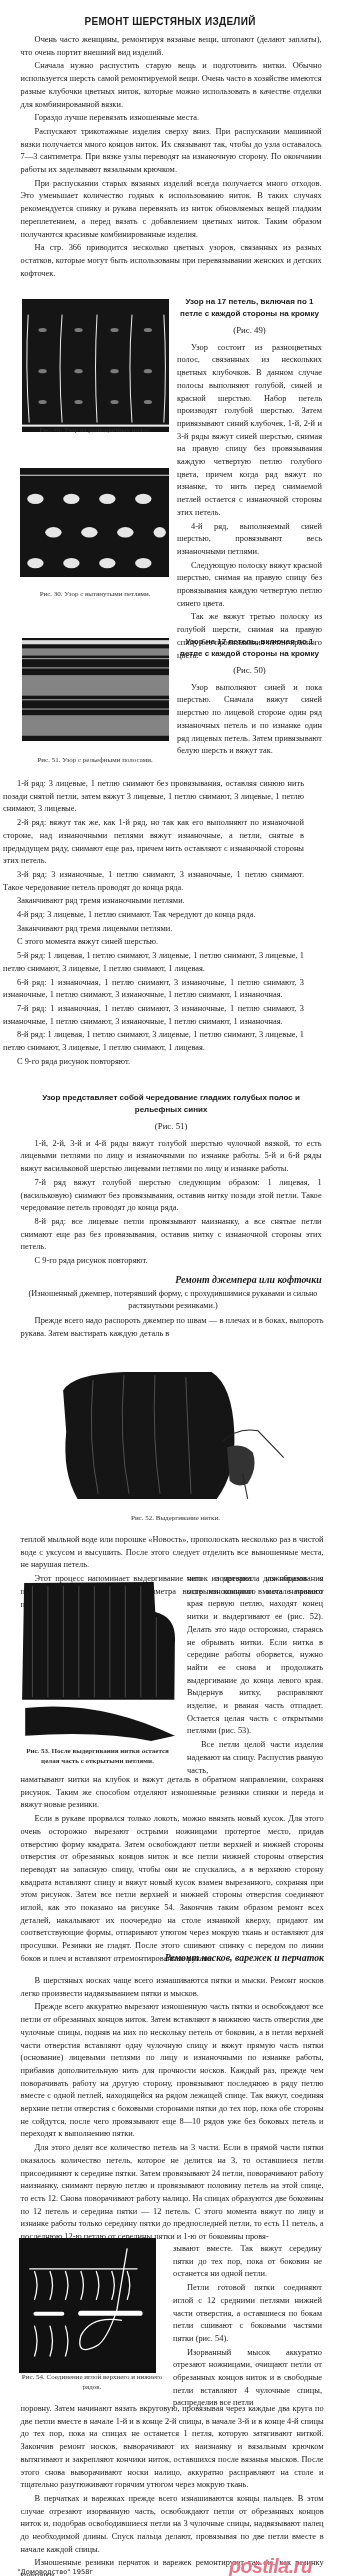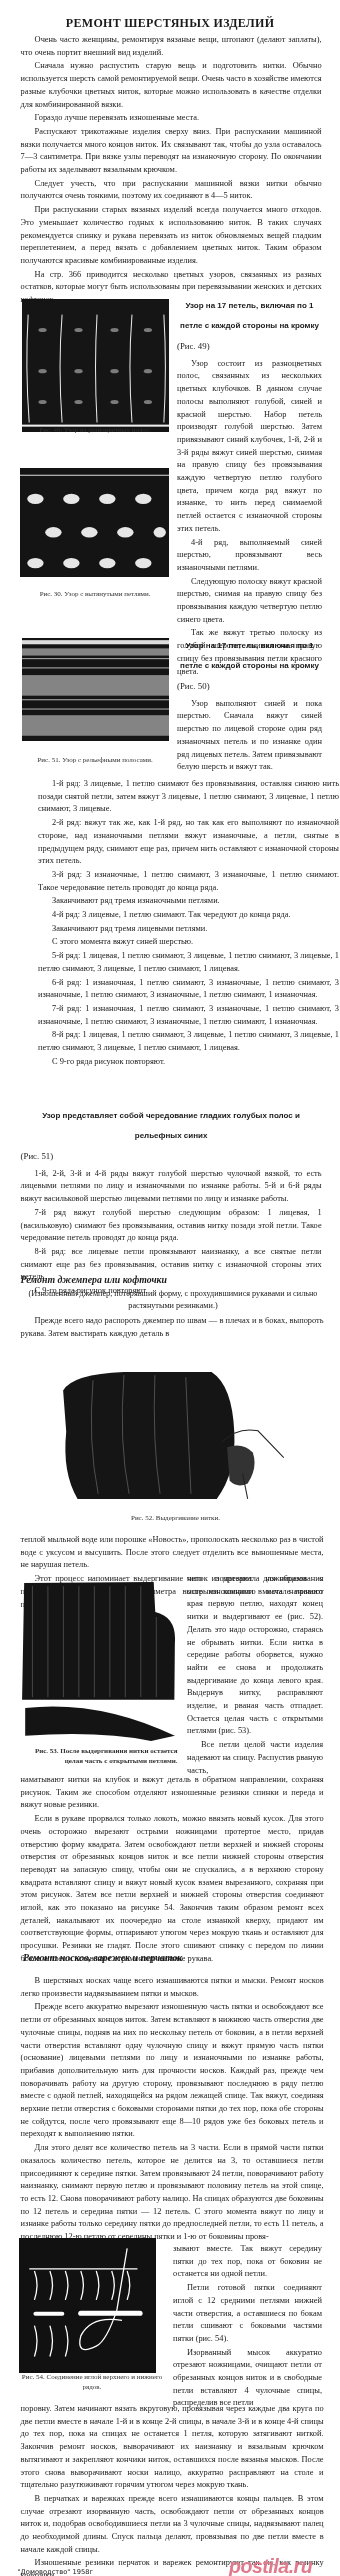--- a/index.html
+++ b/index.html
@@ -1,42 +1,41 @@
 <!DOCTYPE html>
 <html style="font-size:8.2px"><head>
 <meta charset="utf-8">
 <style>
   html, body { margin:0; padding:0; background:#ffffff; }
   body { width:340px; height:2587px; position:relative; overflow:hidden;
          font-family:"Liberation Serif","DejaVu Serif",serif; color:#1a1a1a; }
   .abs { position:absolute; }
-  .title { font-family:Liberation Serif, serif; font-weight:bold; font-size:12px; letter-spacing:0.3px; text-align:center; }
+  .title { font-family:Liberation Sans, sans-serif; font-weight:bold; font-size:10px; letter-spacing:0.3px; text-align:center; }
   .p { font-size:8.4px; line-height:12.7px; text-align:justify; margin:0 0 1px 0; text-indent:14px; }
   .p.noind { text-indent:0; }
   .col { position:absolute; }
-  .head { font-family:"Liberation Sans","DejaVu Sans",sans-serif; font-weight:bold; font-size:8px; line-height:20px; text-align:center; }
-  .figref { font-size:8.8px; text-align:left; line-height:12.4px; }
+  .head { font-family:"Liberation Sans","DejaVu Sans",sans-serif; font-weight:bold; font-size:8px; line-height:12px; text-align:center; }
+  .figref { font-size:8.8px; text-align:center; line-height:12.4px; }
   .cap { font-size:7px; line-height:9.8px; text-align:center; color:#333; }
-  .section-ital { font-family:"Liberation Serif",serif; font-style:italic; font-weight:bold; font-size:9.8px; text-align:left; }
+  .section-ital { font-family:"Liberation Serif",serif; font-style:italic; font-weight:bold; font-size:9.8px; text-align:right; }
   .fig { position:absolute; background:#111; overflow:hidden; }
   .fig svg { width:100%; height:100%; display:block; }
   .wm { font-family:"Liberation Sans",sans-serif; font-weight:bold; font-style:italic; font-size:19.6px; color:#e07a8c; letter-spacing:-0.5px; }
   .src { font-family:"DejaVu Sans",sans-serif; font-size:6.7px; color:#222; }
 </style>
 </head>
 <body>
 
 <div class="abs title" style="left:20.6px;top:15.5px;width:299px;">РЕМОНТ ШЕРСТЯНЫХ ИЗДЕЛИЙ</div>
 
 <div class="col" style="left:20.6px;top:34px;width:301px;">
   <p class="p">Очень часто женщины, ремонтируя вязаные вещи, штопают (делают заплаты), что очень портит внешний вид изделий.</p>
   <p class="p">Сначала нужно распустить старую вещь и подготовить нитки. Обычно используется шерсть самой ремонтируемой вещи. Очень часто в хозяйстве имеются разные клубочки цветных ниток, которые можно использовать в качестве отделки для комбинированной вязки.</p>
   <p class="p">Гораздо лучше перевязать изношенные места.</p>
   <p class="p">Распускают трикотажные изделия сверху вниз. При распускании машинной вязки получается много концов ниток. Их связывают так, чтобы до узла оставалось 7—3 сантиметра. При вязке узлы переводят на изнаночную сторону. По окончании работы их заделывают вязальным крючком.</p>
-  <p class="p">Следует учесть, что при распускании машинной вязки нитки обычно получаются очень тонкими, поэтому их соединяют в 4—5 ниток.</p>
   <p class="p">При распускании старых вязаных изделий всегда получается много отходов. Это уменьшает количество годных к использованию ниток. В таких случаях рекомендуется спинку и рукава перевязать из ниток обновляемых вещей гладким переплетением, а перед вязать с добавлением цветных ниток. Таким образом получаются красивые комбинированные изделия.</p>
   <p class="p">На стр. 366 приводится несколько цветных узоров, связанных из разных остатков, которые могут быть использованы при перевязывании женских и детских кофточек.</p>
 </div>
 
 <div class="fig" style="left:21.6px;top:299px;width:147px;height:133px;">
   <svg viewBox="0 0 286 258">
     <rect width="286" height="258" fill="#151515"></rect>
     <g stroke="#e8e8e8" stroke-width="2" fill="none">
       <path d="M12 30 Q6 130 14 240"></path>
         <path d="M78 30 Q70 130 78 240"></path>
@@ -114,36 +113,36 @@
   </svg>
 </div>
 <div class="abs cap" style="left:21.6px;top:756px;width:147px;">Рис. 51. Узор с рельефными полосами.</div>
 
 <div class="col" style="left:177px;top:636px;width:145px;">
   <div class="head">Узор на 17 петель, включая по 1 петле с каждой стороны на кромку</div>
   <div class="figref" style="margin:4.1px 0 5.2px;">(Рис. 50)</div>
   <p class="p">Узор выполняют синей и пока шерстью. Сначала вяжут синей шерстью по лицевой стороне один ряд изнаночных петель и по изнанке один ряд лицевых петель. Затем привязывают белую шерсть и вяжут так.</p>
 </div>
 
-<div class="col" style="left:38px;top:778px;width:301px;">
+<div class="col" style="left:3px;top:778px;width:301px;">
   <p class="p">1-й ряд: 3 лицевые, 1 петлю снимают без провязывания, оставляя синюю нить позади снятой петли, затем вяжут 3 лицевые, 1 петлю снимают, 3 лицевые, 1 петлю снимают, 3 лицевые.</p>
   <p class="p">2-й ряд: вяжут так же, как 1-й ряд, но так как его выполняют по изнаночной стороне, над изнаночными петлями вяжут изнаночные, а петли, снятые в предыдущем ряду, снимают еще раз, причем нить оставляют с изнаночной стороны этих петель.</p>
   <p class="p">3-й ряд: 3 изнаночные, 1 петлю снимают, 3 изнаночные, 1 петлю снимают. Такое чередование петель проводят до конца ряда.</p>
   <p class="p">Заканчивают ряд тремя изнаночными петлями.</p>
   <p class="p">4-й ряд: 3 лицевые, 1 петлю снимают. Так чередуют до конца ряда.</p>
   <p class="p">Заканчивают ряд тремя лицевыми петлями.</p>
   <p class="p">С этого момента вяжут синей шерстью.</p>
   <p class="p">5-й ряд: 1 лицевая, 1 петлю снимают, 3 лицевые, 1 петлю снимают, 3 лицевые, 1 петлю снимают, 3 лицевые, 1 петлю снимают, 1 лицевая.</p>
   <p class="p">6-й ряд: 1 изнаночная, 1 петлю снимают, 3 изнаночные, 1 петлю снимают, 3 изнаночные, 1 петлю снимают, 3 изнаночные, 1 петлю снимают, 1 изнаночная.</p>
   <p class="p">7-й ряд: 1 изнаночная, 1 петлю снимают, 3 изнаночные, 1 петлю снимают, 3 изнаночные, 1 петлю снимают, 3 изнаночные, 1 петлю снимают, 1 изнаночная.</p>
   <p class="p">8-й ряд: 1 лицевая, 1 петлю снимают, 3 лицевые, 1 петлю снимают, 3 лицевые, 1 петлю снимают, 3 лицевые, 1 петлю снимают, 1 лицевая.</p>
   <p class="p">С 9-го ряда рисунок повторяют.</p>
 </div>
 
-<div class="col" style="left:20.6px;top:1092px;width:301px;margin-top:14px;">
+<div class="col" style="left:20.6px;top:1092px;width:301px;">
   <div class="head" style="padding:0 5.2px;">Узор представляет собой чередование гладких голубых полос и рельефных синих</div>
   <div class="figref" style="margin:4.1px 0 5.2px;">(Рис. 51)</div>
   <p class="p">1-й, 2-й, 3-й и 4-й ряды вяжут голубой шерстью чулочной вязкой, то есть лицевыми петлями по лицу и изнаночными по изнанке работы. 5-й и 6-й ряды вяжут васильковой шерстью лицевыми петлями по лицу и изнанке работы.</p>
   <p class="p">7-й ряд вяжут голубой шерстью следующим образом: 1 лицевая, 1 (васильковую) снимают без провязывания, оставив нитку позади этой петли. Такое чередование петель проводят до конца ряда.</p>
   <p class="p">8-й ряд: все лицевые петли провязывают наизнанку, а все снятые петли снимают еще раз без провязывания, оставив нитку с изнаночной стороны этих петель.</p>
   <p class="p">С 9-го ряда рисунок повторяют.</p>
 </div>
 
 <div class="abs section-ital" style="left:20.6px;top:1274px;width:301px;">Ремонт джемпера или кофточки</div>
 <div class="abs" style="left:26px;top:1288px;width:294px;font-size:8.2px;line-height:12.4px;text-align:center;">(Изношенный джемпер, потерявший форму, с прохудившимися рукавами и сильно растянутыми резинками.)</div>
@@ -182,21 +181,21 @@
         <path d="M110 10 V225"></path>
         <path d="M140 10 V225"></path>
         <path d="M170 10 V225"></path>
         <path d="M200 10 V225"></path>
         <path d="M230 10 V225"></path>
         <path d="M260 70 V225"></path>
     </g>
     <path d="M6 246 Q150 230 296 300 L250 310 Q150 290 6 300 Z" fill="#141414"></path>
   </svg>
 </div>
-<div class="abs cap" style="left:17.5px;top:1747px;width:160px;font-weight:bold;text-align:right;">Рис. 53. После выдергивания нитки остается целая часть с открытыми петлями.</div>
+<div class="abs cap" style="left:17.5px;top:1747px;width:160px;font-weight:bold;text-align:center;">Рис. 53. После выдергивания нитки остается целая часть с открытыми петлями.</div>
 
 <div class="col" style="left:187px;top:1573px;width:136px;">
   <p class="p noind">чего подрезают ножницами с острыми концами в начале правого края первую петлю, находят конец нитки и выдергивают ее (рис. 52). Делать это надо осторожно, стараясь не обрывать нитки. Если нитка в середине работы оборвется, нужно найти ее снова и продолжать выдергивание до конца левого края. Выдернув нитку, расправляют изделие, и рваная часть отпадает. Остается целая часть с открытыми петлями (рис. 53).</p>
   <p class="p">Все петли целой части изделия надевают на спицу. Распустив рваную часть,</p>
 </div>
 
 <div class="col" style="left:20.6px;top:1774px;width:303px;">
   <p class="p noind">наматывают нитки на клубок и вяжут деталь в обратном направлении, сохраняя рисунок. Таким же способом отделяют изношенные резинки спинки и переда и вяжут новые резинки.</p>
   <p class="p">Если в рукаве прорвался только локоть, можно ввязать новый кусок. Для этого очень осторожно вырезают острыми ножницами протертое место, придав отверстию форму квадрата. Затем освобождают петли верхней и нижней стороны отверстия от обрезанных концов ниток и все петли нижней стороны отверстия переводят на запасную спицу, чтобы они не спускались, а в верхнюю сторону квадрата вставляют спицу и вяжут новый кусок взамен вырезанного, сохраняя при этом рисунок. Затем все петли верхней и нижней стороны отверстия соединяют иглой, как это показано на рисунке 54. Закончив таким образом ремонт всех деталей, накалывают их поочередно на столе изнанкой кверху, придают им соответствующие формы, отпаривают утюгом через мокрую ткань и оставляют для просушки. Резинки не гладят. После этого сшивают спинку с передом по линии боков и плеч и вставляют отремонтированные рукава.</p>
 </div>

